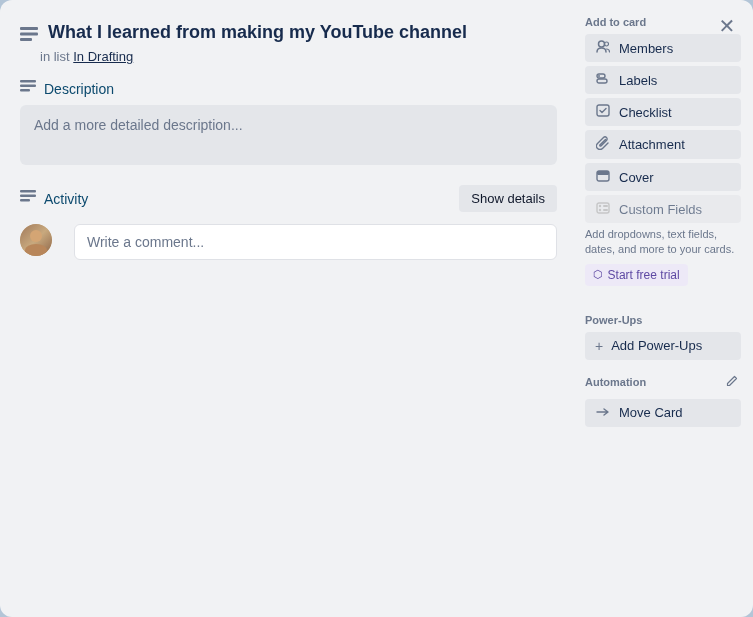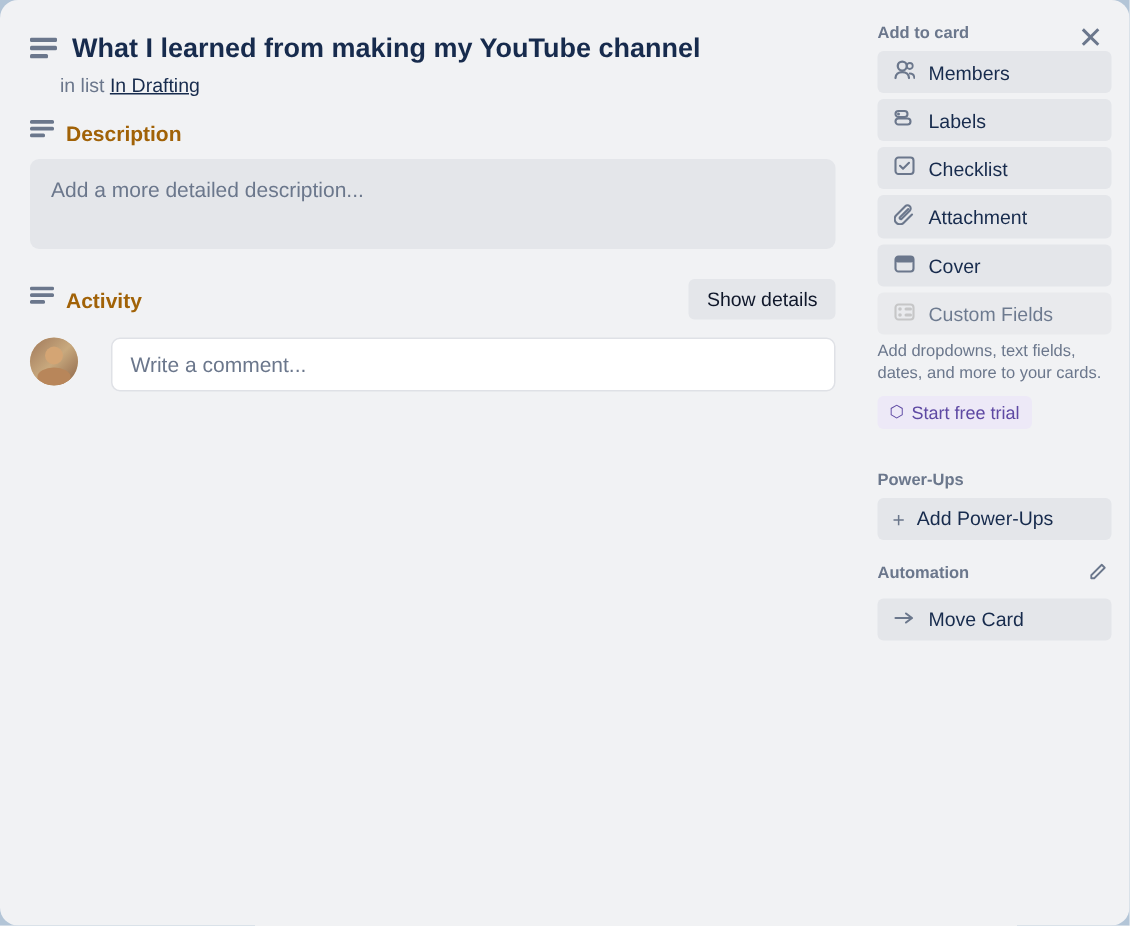--- a/index.html
+++ b/index.html
@@ -50,21 +50,21 @@
       border-radius: 4px;
       width: 28px;
       height: 28px;
       display: flex;
       align-items: center;
       justify-content: center;
     }
 
     .card-header {
       display: flex;
-      align-items: center;
+      align-items: flex-end;
       gap: 10px;
       margin-bottom: 4px;
       margin-right: 40px;
     }
 
     .card-header-icon {
       color: #6b778c;
       font-size: 16px;
       margin-top: 4px;
       flex-shrink: 0;
@@ -101,22 +101,22 @@
       margin-bottom: 8px;
     }
 
     .section-icon {
       color: #6b778c;
       font-size: 15px;
     }
 
     .section-title {
       font-size: 14px;
-      font-weight: 700;
-      color: #a16207;
+      font-weight: 400;
+      color: #0c4a6e;
     }
 
     .description-box {
       background: #e4e6ea;
       border-radius: 6px;
       padding: 12px 14px;
       min-height: 60px;
       cursor: text;
       color: #6b778c;
       font-size: 14px;

